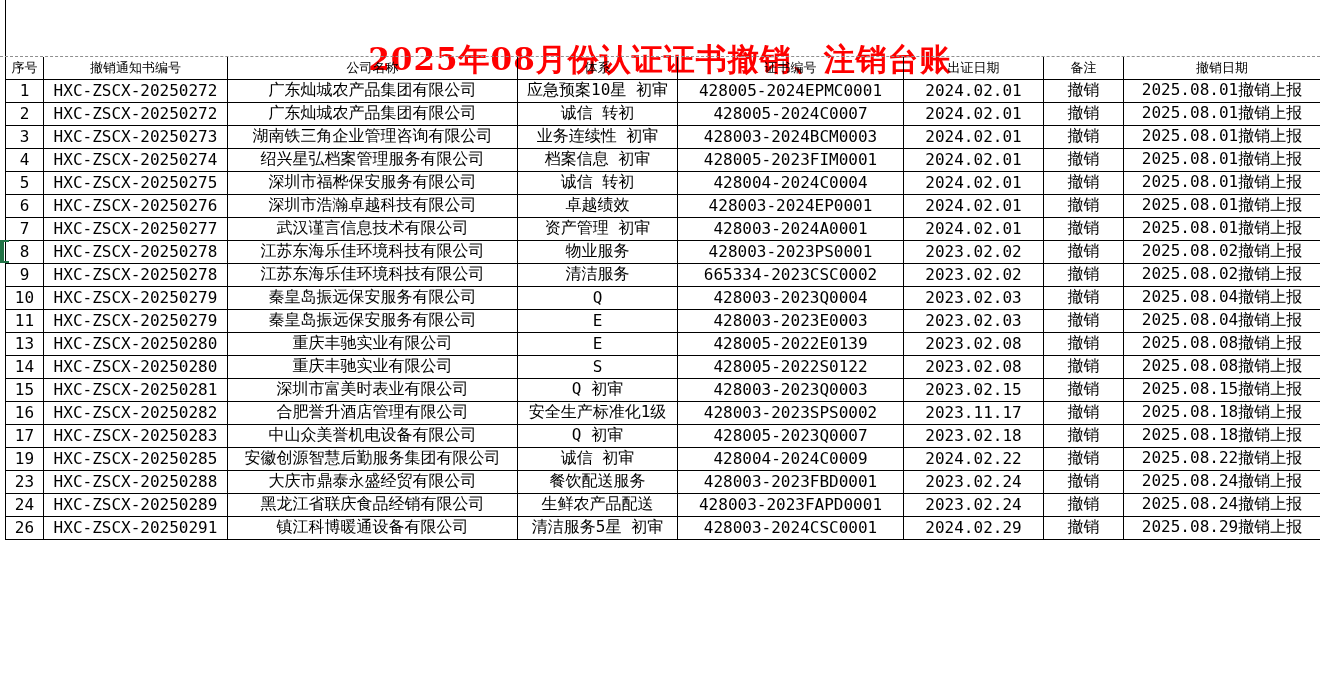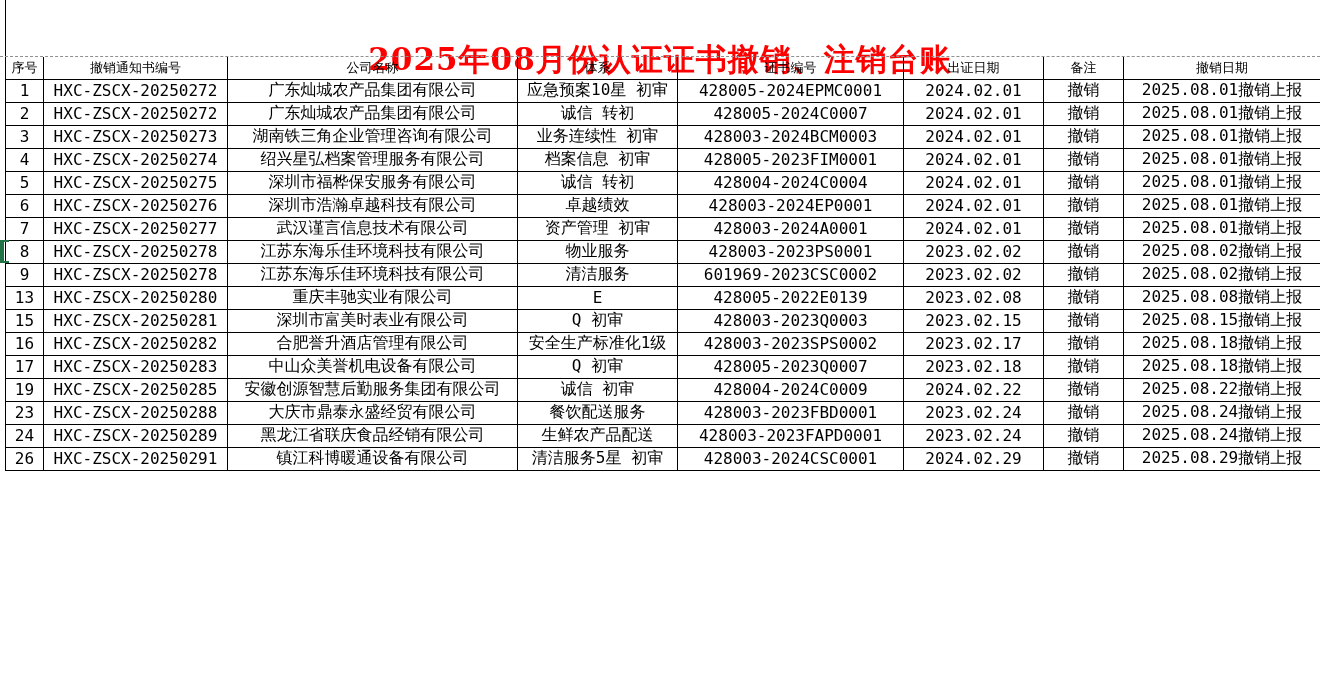--- a/index.html
+++ b/index.html
@@ -163,52 +163,82 @@
       <td class="cell-cert">428003-2023PS0001</td>
       <td class="cell-issue-date">2023.02.02</td>
       <td class="cell-remark">撤销</td>
       <td class="cell-revoke-date">2025.08.02撤销上报</td>
     </tr>
         <tr>
       <td class="cell-serial">9</td>
       <td class="cell-notice">HXC-ZSCX-20250278</td>
       <td class="cell-company">江苏东海乐佳环境科技有限公司</td>
       <td class="cell-system">清洁服务</td>
-      <td class="cell-cert">601969-2023CSC0002</td>
+      <td class="cell-cert">665334-2023CSC0002</td>
       <td class="cell-issue-date">2023.02.02</td>
       <td class="cell-remark">撤销</td>
       <td class="cell-revoke-date">2025.08.02撤销上报</td>
+    </tr>
+        <tr>
+      <td class="cell-serial">10</td>
+      <td class="cell-notice">HXC-ZSCX-20250279</td>
+      <td class="cell-company">秦皇岛振远保安服务有限公司</td>
+      <td class="cell-system">Q</td>
+      <td class="cell-cert">428003-2023Q0004</td>
+      <td class="cell-issue-date">2023.02.03</td>
+      <td class="cell-remark">撤销</td>
+      <td class="cell-revoke-date">2025.08.04撤销上报</td>
+    </tr>
+        <tr>
+      <td class="cell-serial">11</td>
+      <td class="cell-notice">HXC-ZSCX-20250279</td>
+      <td class="cell-company">秦皇岛振远保安服务有限公司</td>
+      <td class="cell-system">E</td>
+      <td class="cell-cert">428003-2023E0003</td>
+      <td class="cell-issue-date">2023.02.03</td>
+      <td class="cell-remark">撤销</td>
+      <td class="cell-revoke-date">2025.08.04撤销上报</td>
     </tr>
         <tr>
       <td class="cell-serial">13</td>
       <td class="cell-notice">HXC-ZSCX-20250280</td>
       <td class="cell-company">重庆丰驰实业有限公司</td>
       <td class="cell-system">E</td>
       <td class="cell-cert">428005-2022E0139</td>
       <td class="cell-issue-date">2023.02.08</td>
       <td class="cell-remark">撤销</td>
       <td class="cell-revoke-date">2025.08.08撤销上报</td>
     </tr>
         <tr>
+      <td class="cell-serial">14</td>
+      <td class="cell-notice">HXC-ZSCX-20250280</td>
+      <td class="cell-company">重庆丰驰实业有限公司</td>
+      <td class="cell-system">S</td>
+      <td class="cell-cert">428005-2022S0122</td>
+      <td class="cell-issue-date">2023.02.08</td>
+      <td class="cell-remark">撤销</td>
+      <td class="cell-revoke-date">2025.08.08撤销上报</td>
+    </tr>
+        <tr>
       <td class="cell-serial">15</td>
       <td class="cell-notice">HXC-ZSCX-20250281</td>
       <td class="cell-company">深圳市富美时表业有限公司</td>
       <td class="cell-system">Q 初审</td>
       <td class="cell-cert">428003-2023Q0003</td>
       <td class="cell-issue-date">2023.02.15</td>
       <td class="cell-remark">撤销</td>
       <td class="cell-revoke-date">2025.08.15撤销上报</td>
     </tr>
         <tr>
       <td class="cell-serial">16</td>
       <td class="cell-notice">HXC-ZSCX-20250282</td>
       <td class="cell-company">合肥誉升酒店管理有限公司</td>
       <td class="cell-system">安全生产标准化1级</td>
       <td class="cell-cert">428003-2023SPS0002</td>
-      <td class="cell-issue-date">2023.02.17</td>
+      <td class="cell-issue-date">2023.11.17</td>
       <td class="cell-remark">撤销</td>
       <td class="cell-revoke-date">2025.08.18撤销上报</td>
     </tr>
         <tr>
       <td class="cell-serial">17</td>
       <td class="cell-notice">HXC-ZSCX-20250283</td>
       <td class="cell-company">中山众美誉机电设备有限公司</td>
       <td class="cell-system">Q 初审</td>
       <td class="cell-cert">428005-2023Q0007</td>
       <td class="cell-issue-date">2023.02.18</td>

